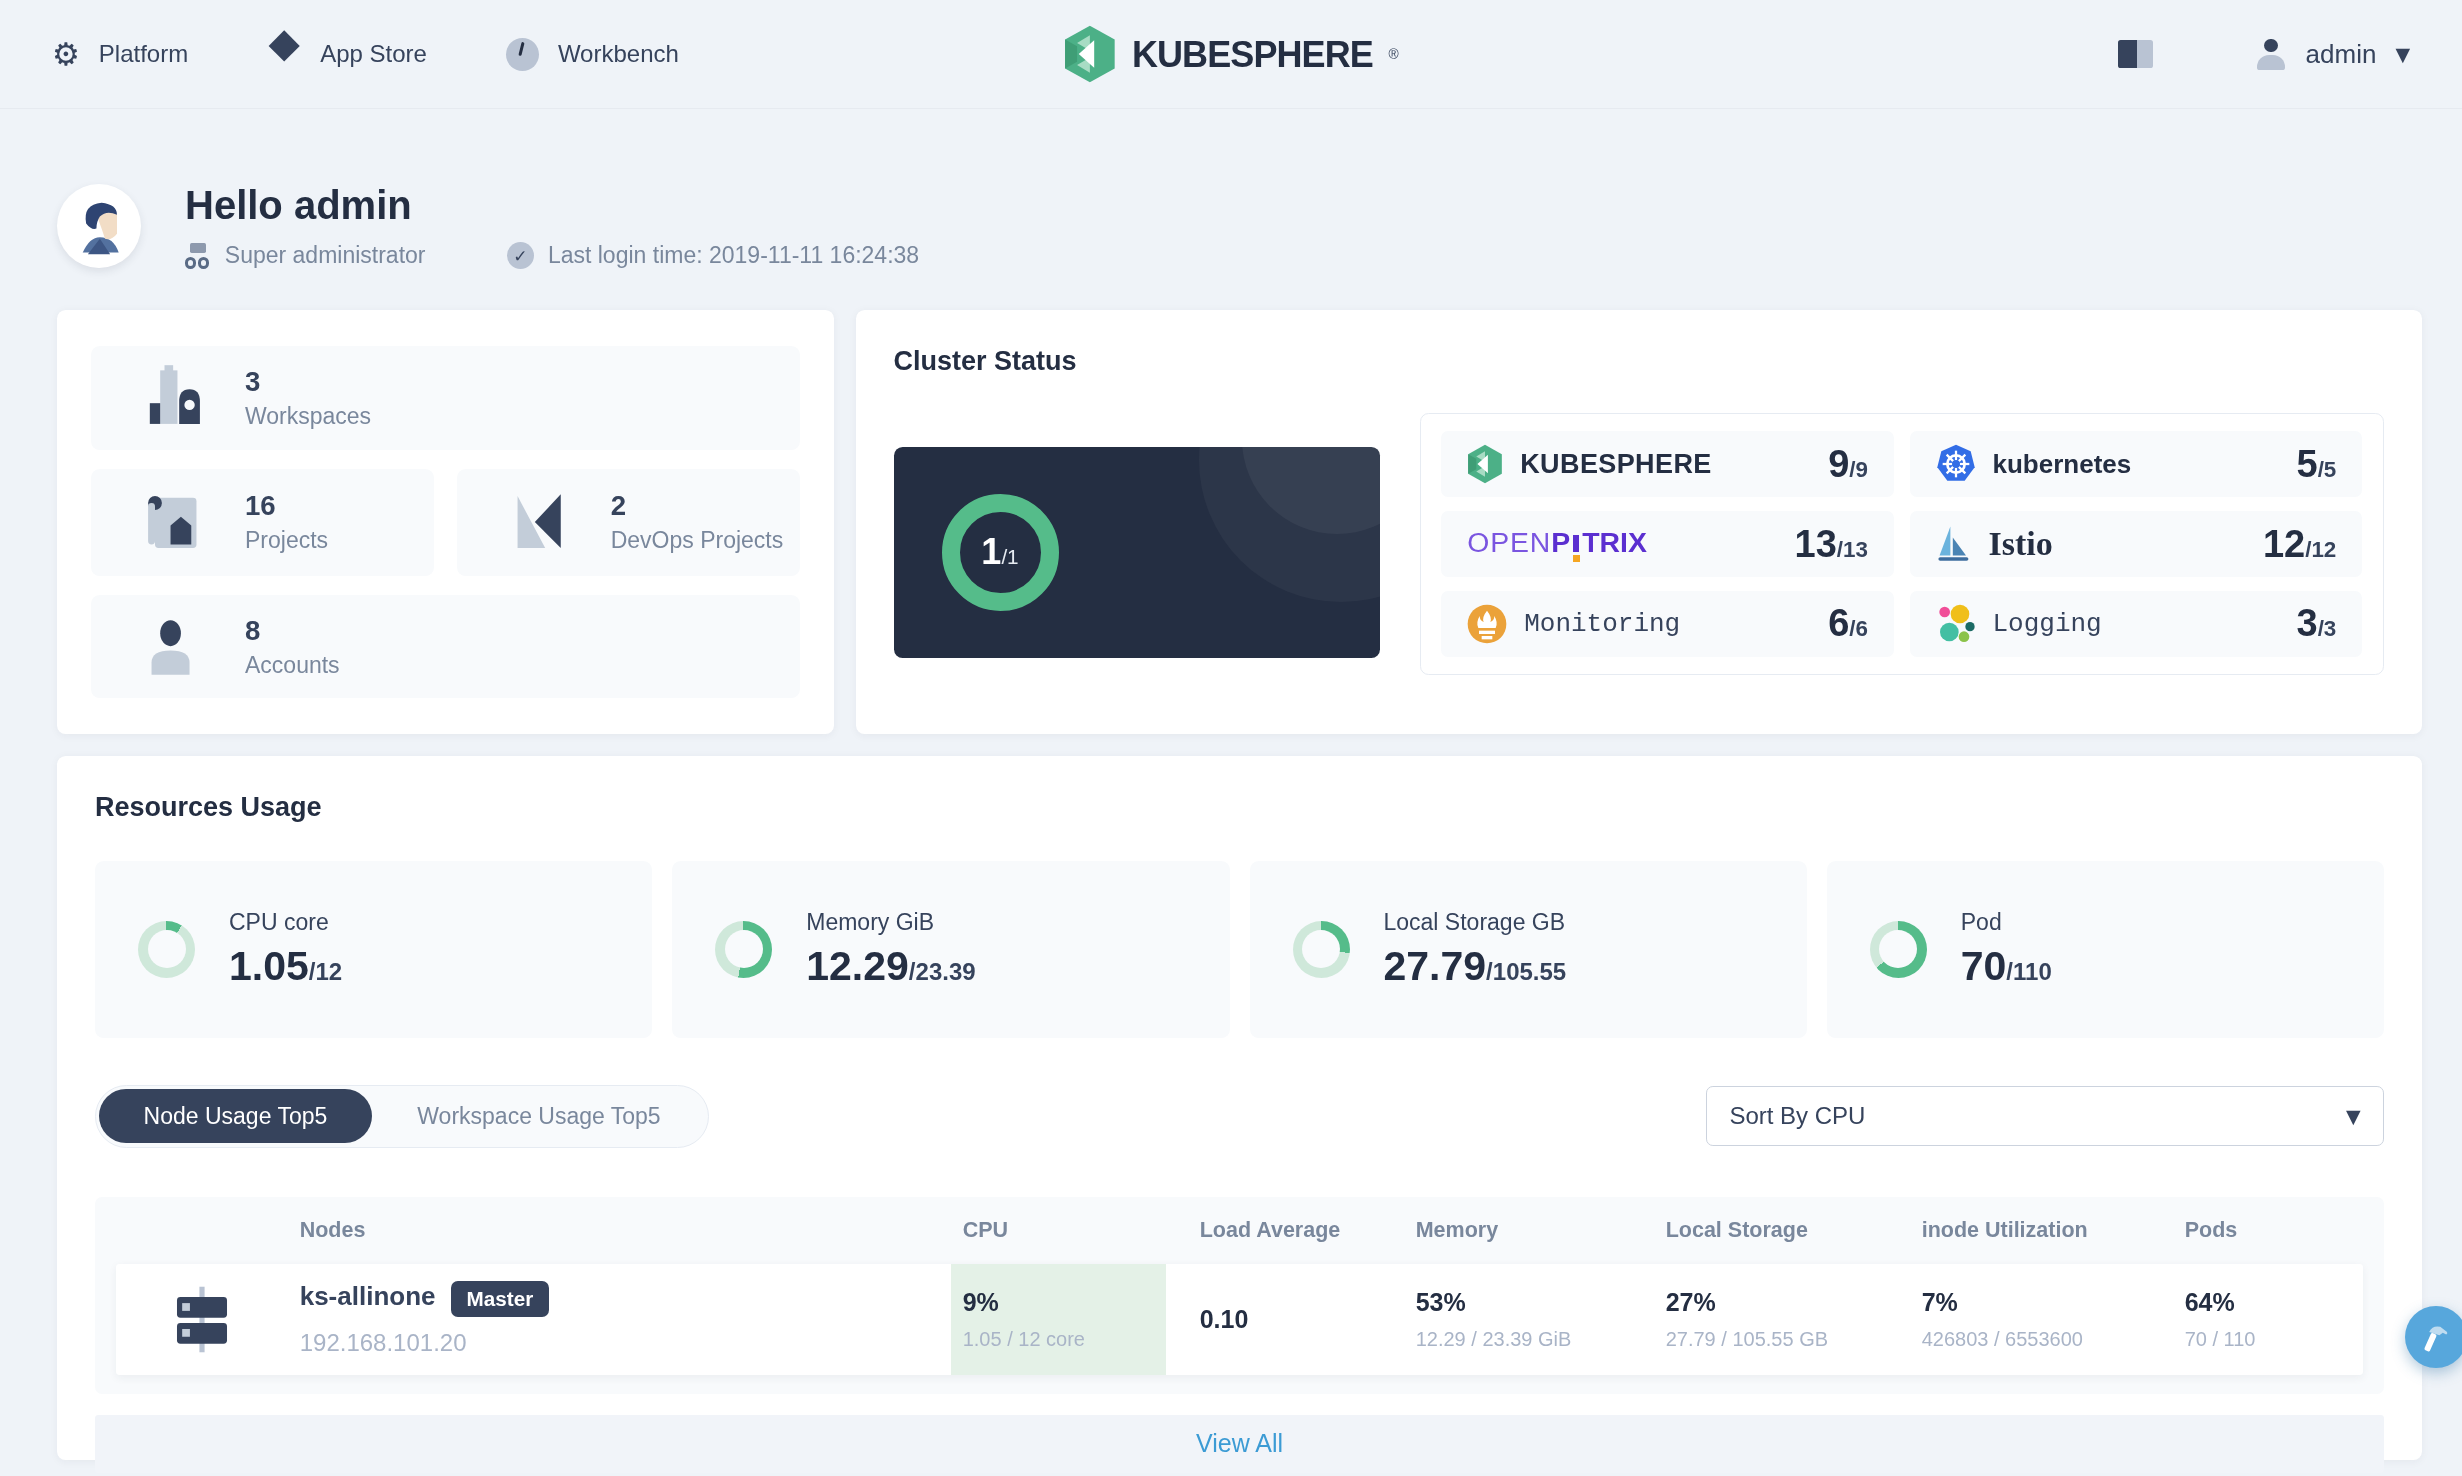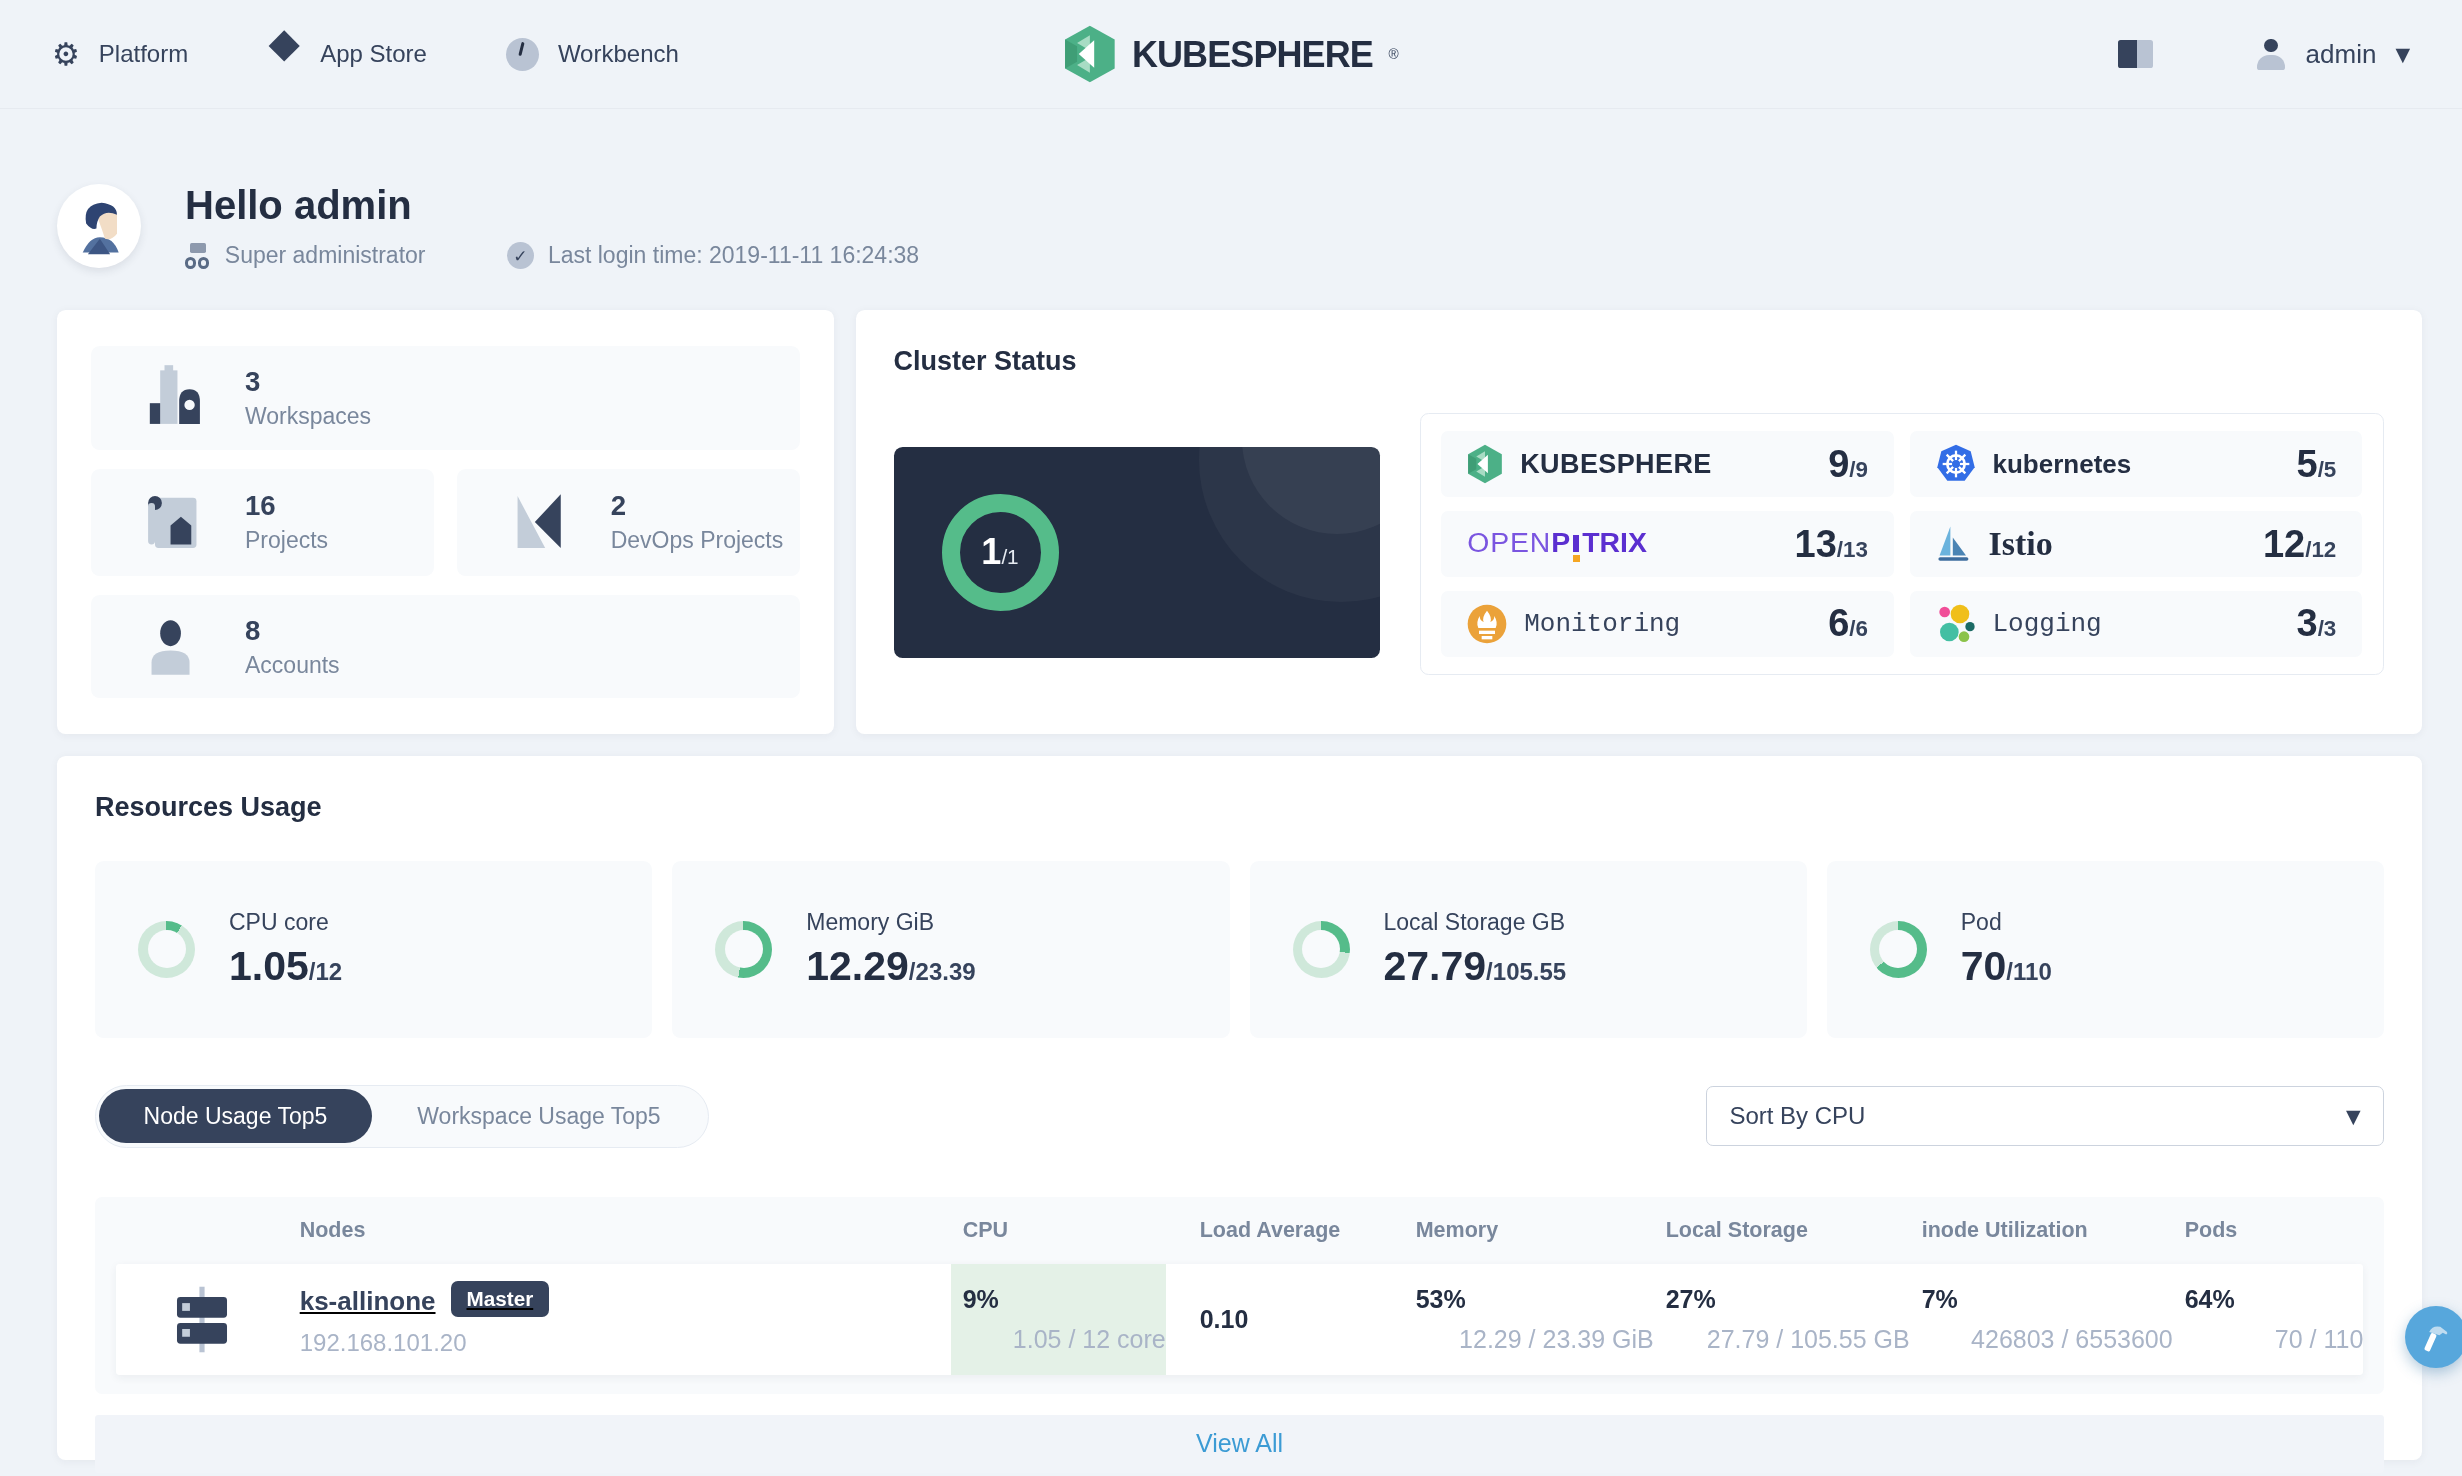--- a/index.html
+++ b/index.html
@@ -115,26 +115,26 @@
   .select .sel-text{font-size:24px;color:var(--text);}
 
   .table-area{background:#f8fafc;border-radius:6.9px;margin-top:49px;padding:0 0 19px;}
   .tgrid{display:grid;grid-template-columns:172px 663px 215px 238px 250px 256px 263px 1fr;margin:0 20.7px;}
   .thead{height:67px;align-items:center;}
   .th{font-size:21.5px;font-weight:700;color:var(--muted);padding-left:12px;}
   .th.load{padding-left:34px;}
   .trow{background:#fff;border-radius:3.4px;height:111px;box-shadow:0 2.6px 8.6px rgba(36,46,66,.06);align-items:center;cursor:pointer;}
   .cell{padding-left:12px;}
   .cell .pct{font-size:25px;font-weight:700;color:var(--dark);}
-  .cell .detail{font-size:25px;color:var(--faint);margin-top:10.3px;text-align:right;}
+  .cell .detail{font-size:20px;color:var(--faint);margin-top:10.3px;}
   .cell.load{padding-left:34px;}
   .cell.load .pct{font-weight:600;}
   .cpu-cell{background:var(--greenbg);height:111px;display:flex;flex-direction:column;justify-content:center;}
   .node-icon-cell{display:flex;justify-content:center;}
-  .node-name-row{display:flex;align-items:flex-end;gap:15.5px;text-decoration:underline;}
+  .node-name-row{display:flex;align-items:flex-start;gap:15.5px;}
   .node-name{font-size:26px;font-weight:700;color:var(--text);}
   .badge{background:#36435c;color:#fff;font-size:20.7px;font-weight:600;border-radius:6.9px;padding:6px 15.5px;}
   .node-ip{font-size:24px;color:var(--faint);margin-top:12px;}
 
   .viewall{height:58px;margin-top:20.7px;background:#f1f4f9;border-radius:3.4px;
            display:flex;align-items:center;justify-content:center;}
   .viewall a{font-size:25px;color:var(--blue);text-decoration:none;cursor:pointer;}
 
   .fab{position:absolute;right:-5.2px;top:1306px;width:62px;height:62px;border-radius:50%;border:none;
        background:#57a7dc;box-shadow:0 5.2px 13.8px rgba(40,110,160,.35);cursor:pointer;

